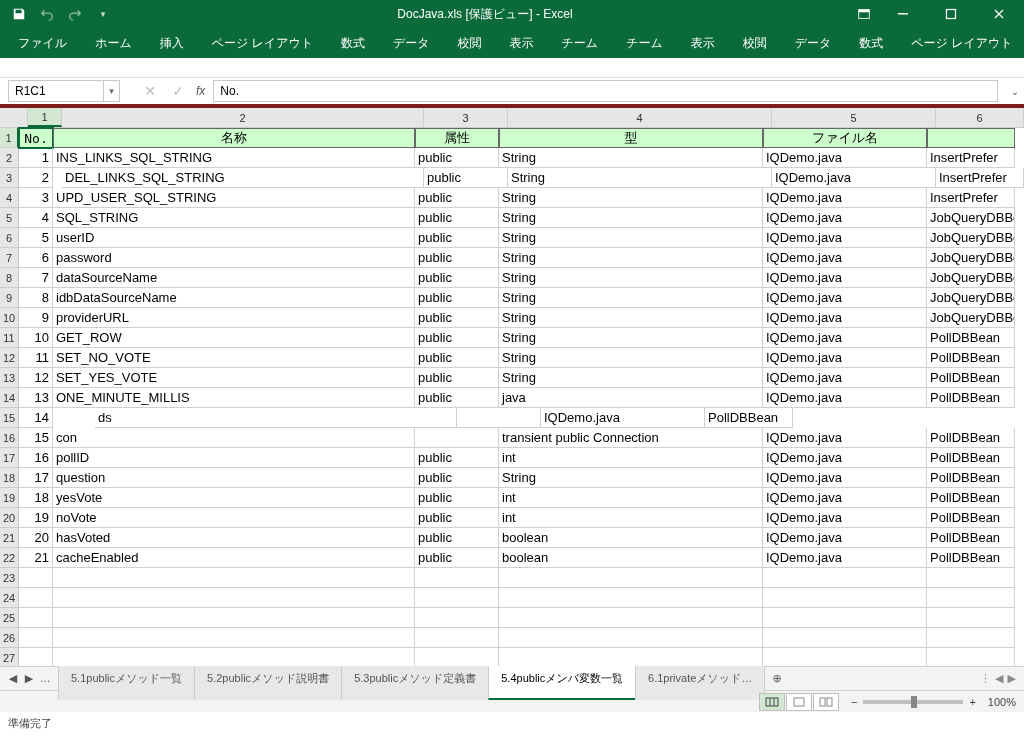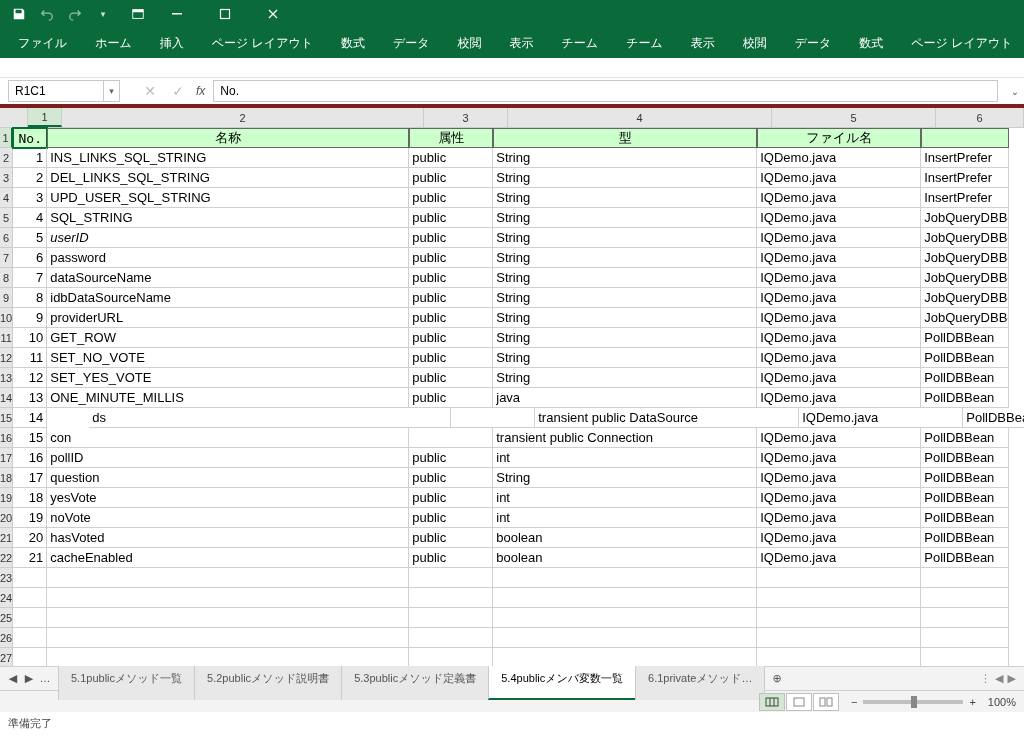--- a/index.html
+++ b/index.html
@@ -70,20 +70,21 @@
           <path fill="none" stroke="#fff" stroke-width="1.5" d="M5 4L2 7l3 3M2 7h8a4 4 0 0 1 0 8"></path>
         </svg>
     </div>
     <div class="icon" style="opacity:.55">
       <svg width="14" height="14" viewBox="0 0 16 16">
           <path fill="none" stroke="#fff" stroke-width="1.5" d="M11 4l3 3-3 3M14 7H6a4 4 0 0 0 0 8"></path>
         </svg>
     </div>
     <div class="icon" style="opacity:.8;font-size:9px;color:#fff">▾</div>
   </div>
+  <div class="title">DocJava.xls  [保護ビュー] - Excel</div>
   <div class="winctrl">
     <div class="wbtn ribbon-opts">
       <svg width="14" height="14" viewBox="0 0 16 16">
           <rect x="2" y="3" width="12" height="10" fill="none" stroke="#fff"></rect>
           <rect x="2" y="3" width="12" height="3" fill="#fff"></rect>
         </svg>
     </div>
     <div class="wbtn">
       <svg width="12" height="12" viewBox="0 0 12 12">
           <rect x="1" y="5" width="10" height="1.5" fill="#fff"></rect>
@@ -196,21 +197,21 @@
         <div class="row">
           <div class="cell num" style="width: 34px;">1</div>
           <div class="cell" style="width: 362px;">INS_LINKS_SQL_STRING</div>
           <div class="cell" style="width: 84px;">public</div>
           <div class="cell" style="width: 264px;">String</div>
           <div class="cell" style="width: 164px;">IQDemo.java</div>
           <div class="cell" style="width: 88px;">InsertPrefer</div>
         </div>
         <div class="row">
           <div class="cell num" style="width: 34px;">2</div>
-          <div class="cell" style="width: 362px;">DEL_LINKS_SQL_STRING</div>
+          <div class="cell" style="width: 362px; margin-left: 9px;">DEL_LINKS_SQL_STRING</div>
           <div class="cell" style="width: 84px;">public</div>
           <div class="cell" style="width: 264px;">String</div>
           <div class="cell" style="width: 164px;">IQDemo.java</div>
           <div class="cell" style="width: 88px;">InsertPrefer</div>
         </div>
         <div class="row">
           <div class="cell num" style="width: 34px;">3</div>
           <div class="cell" style="width: 362px;">UPD_USER_SQL_STRING</div>
           <div class="cell" style="width: 84px;">public</div>
           <div class="cell" style="width: 264px;">String</div>
@@ -220,21 +221,21 @@
         <div class="row">
           <div class="cell num" style="width: 34px;">4</div>
           <div class="cell" style="width: 362px;">SQL_STRING</div>
           <div class="cell" style="width: 84px;">public</div>
           <div class="cell" style="width: 264px;">String</div>
           <div class="cell" style="width: 164px;">IQDemo.java</div>
           <div class="cell" style="width: 88px;">JobQueryDBBe</div>
         </div>
         <div class="row">
           <div class="cell num" style="width: 34px;">5</div>
-          <div class="cell" style="width: 362px; font-style: italic;">userID</div>
+          <div class="cell" style="width: 362px;">userID</div>
           <div class="cell" style="width: 84px;">public</div>
           <div class="cell" style="width: 264px;">String</div>
           <div class="cell" style="width: 164px;">IQDemo.java</div>
           <div class="cell" style="width: 88px;">JobQueryDBBe</div>
         </div>
         <div class="row">
           <div class="cell num" style="width: 34px;">6</div>
           <div class="cell" style="width: 362px;">password</div>
           <div class="cell" style="width: 84px;">public</div>
           <div class="cell" style="width: 264px;">String</div>
@@ -294,21 +295,20 @@
           <div class="cell" style="width: 362px;">ONE_MINUTE_MILLIS</div>
           <div class="cell" style="width: 84px;">public</div>
           <div class="cell" style="width: 264px;">java</div>
           <div class="cell" style="width: 164px;">IQDemo.java</div>
           <div class="cell" style="width: 88px;">PollDBBean</div>
         </div>
         <div class="row">
           <div class="cell num" style="width: 34px;">14</div>
           <div class="cell" style="width: 362px; margin-left: 42px;">ds</div>
           <div class="cell" style="width: 84px;"></div>
-          <div class="cell" style="width: 264px;">transient public DataSource</div>
           <div class="cell" style="width: 164px;">IQDemo.java</div>
           <div class="cell" style="width: 88px;">PollDBBean</div>
         </div>
         <div class="row">
           <div class="cell num" style="width: 34px;">15</div>
           <div class="cell" style="width: 362px;">con</div>
           <div class="cell" style="width: 84px;"></div>
           <div class="cell" style="width: 264px;">transient public Connection</div>
           <div class="cell" style="width: 164px;">IQDemo.java</div>
           <div class="cell" style="width: 88px;">PollDBBean</div>

